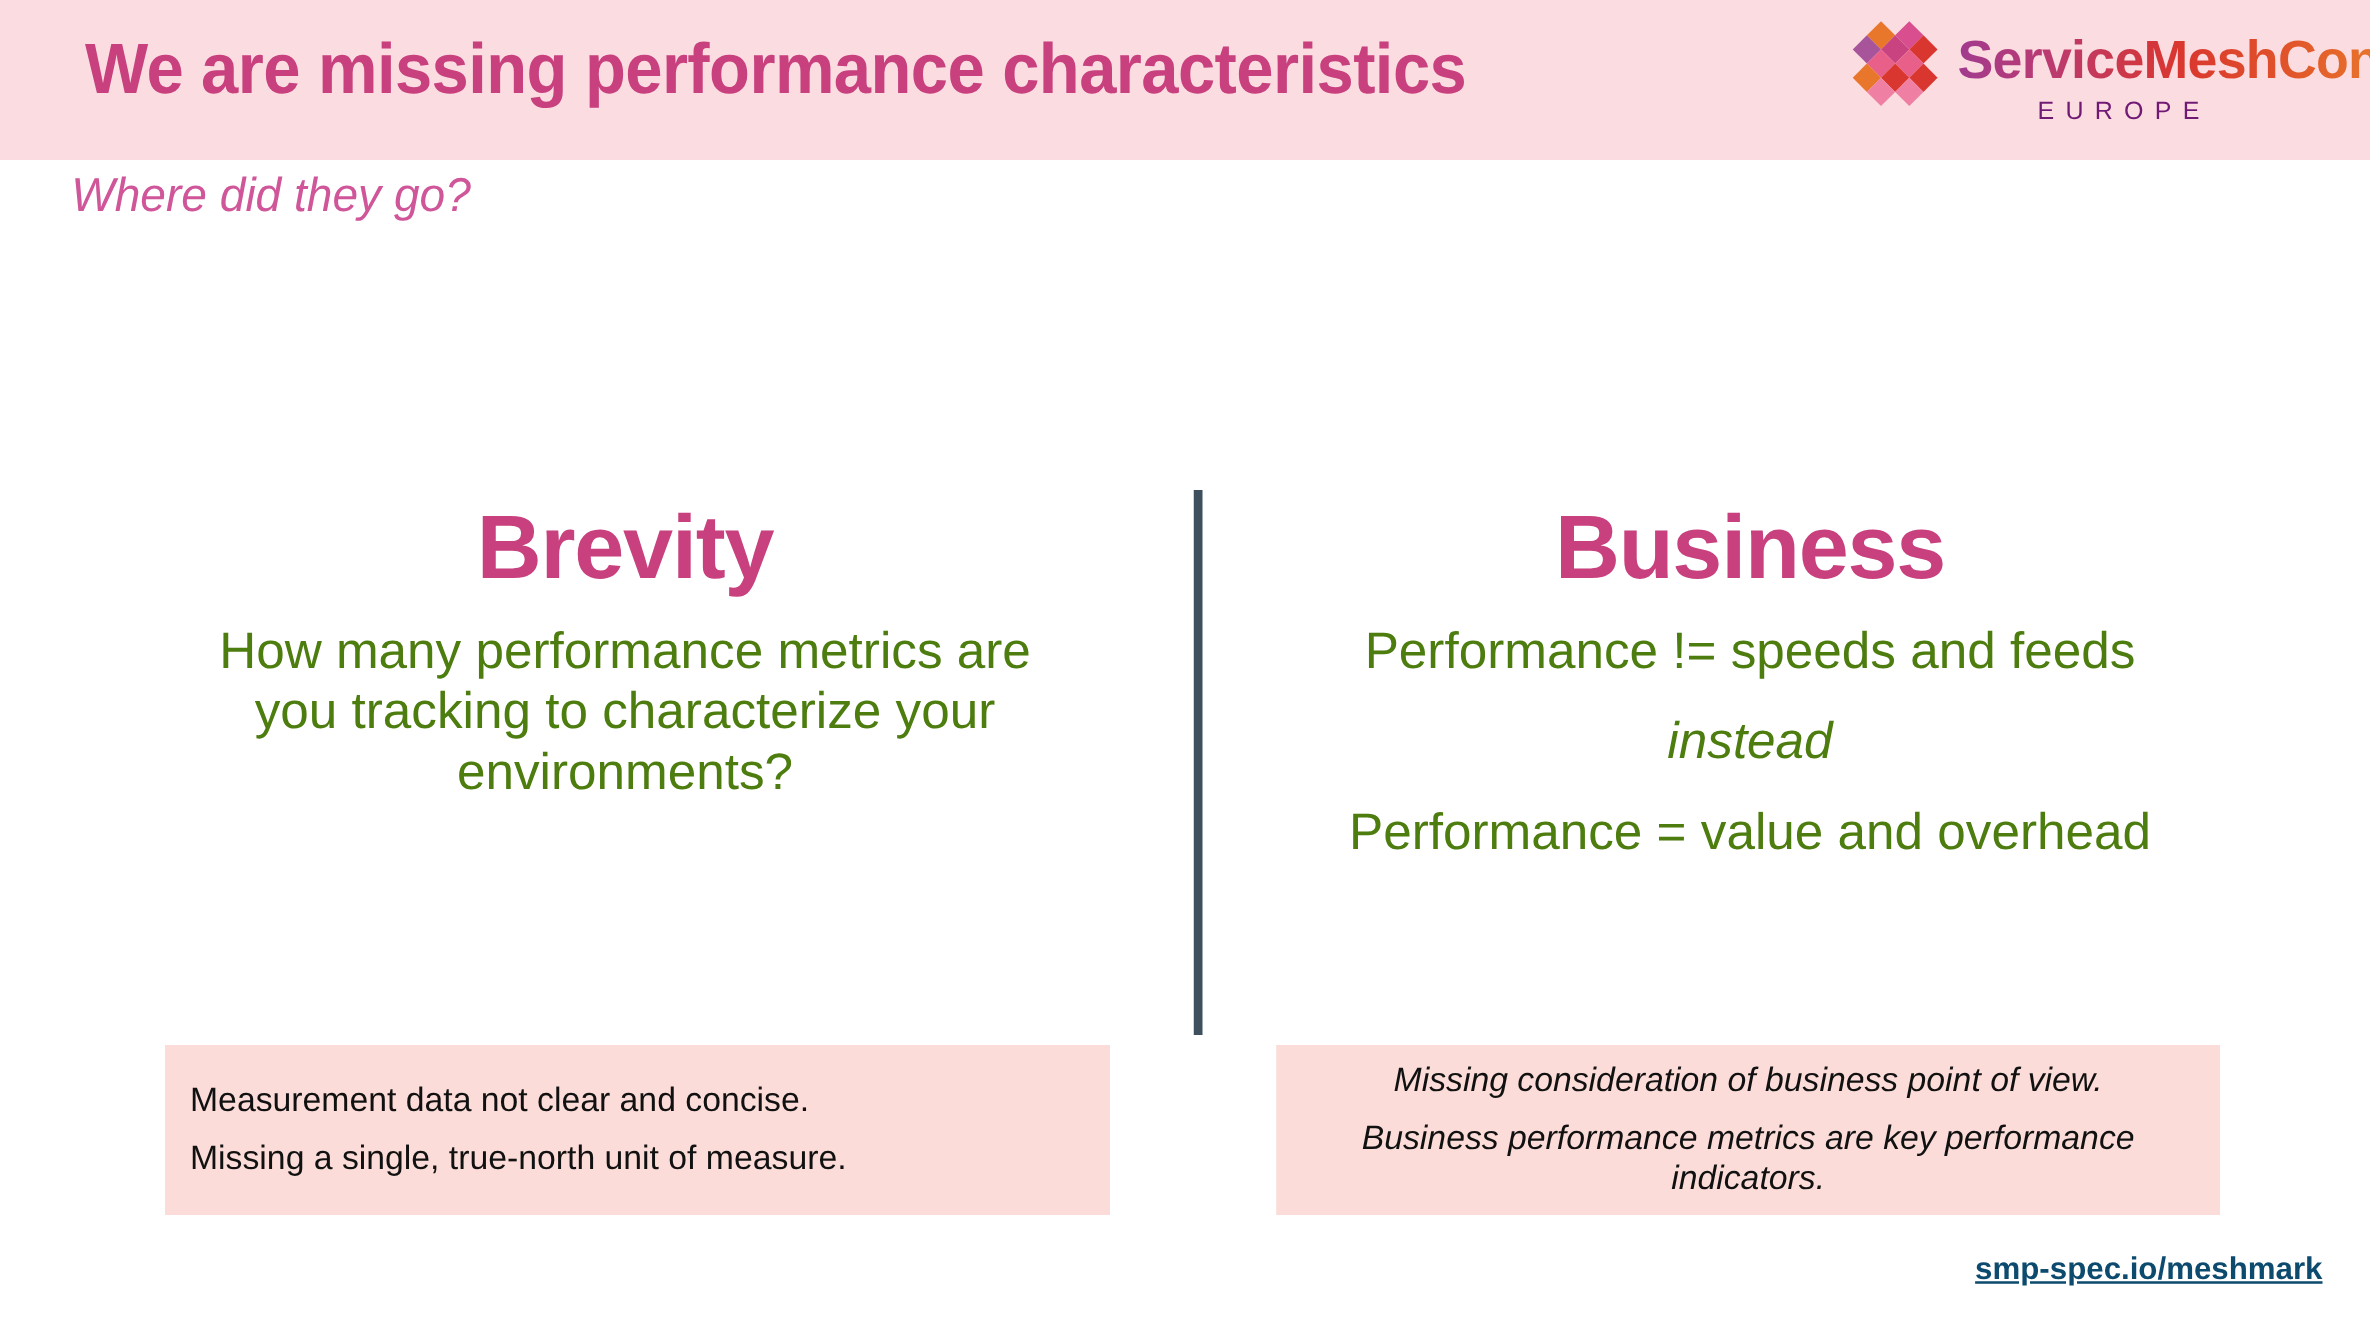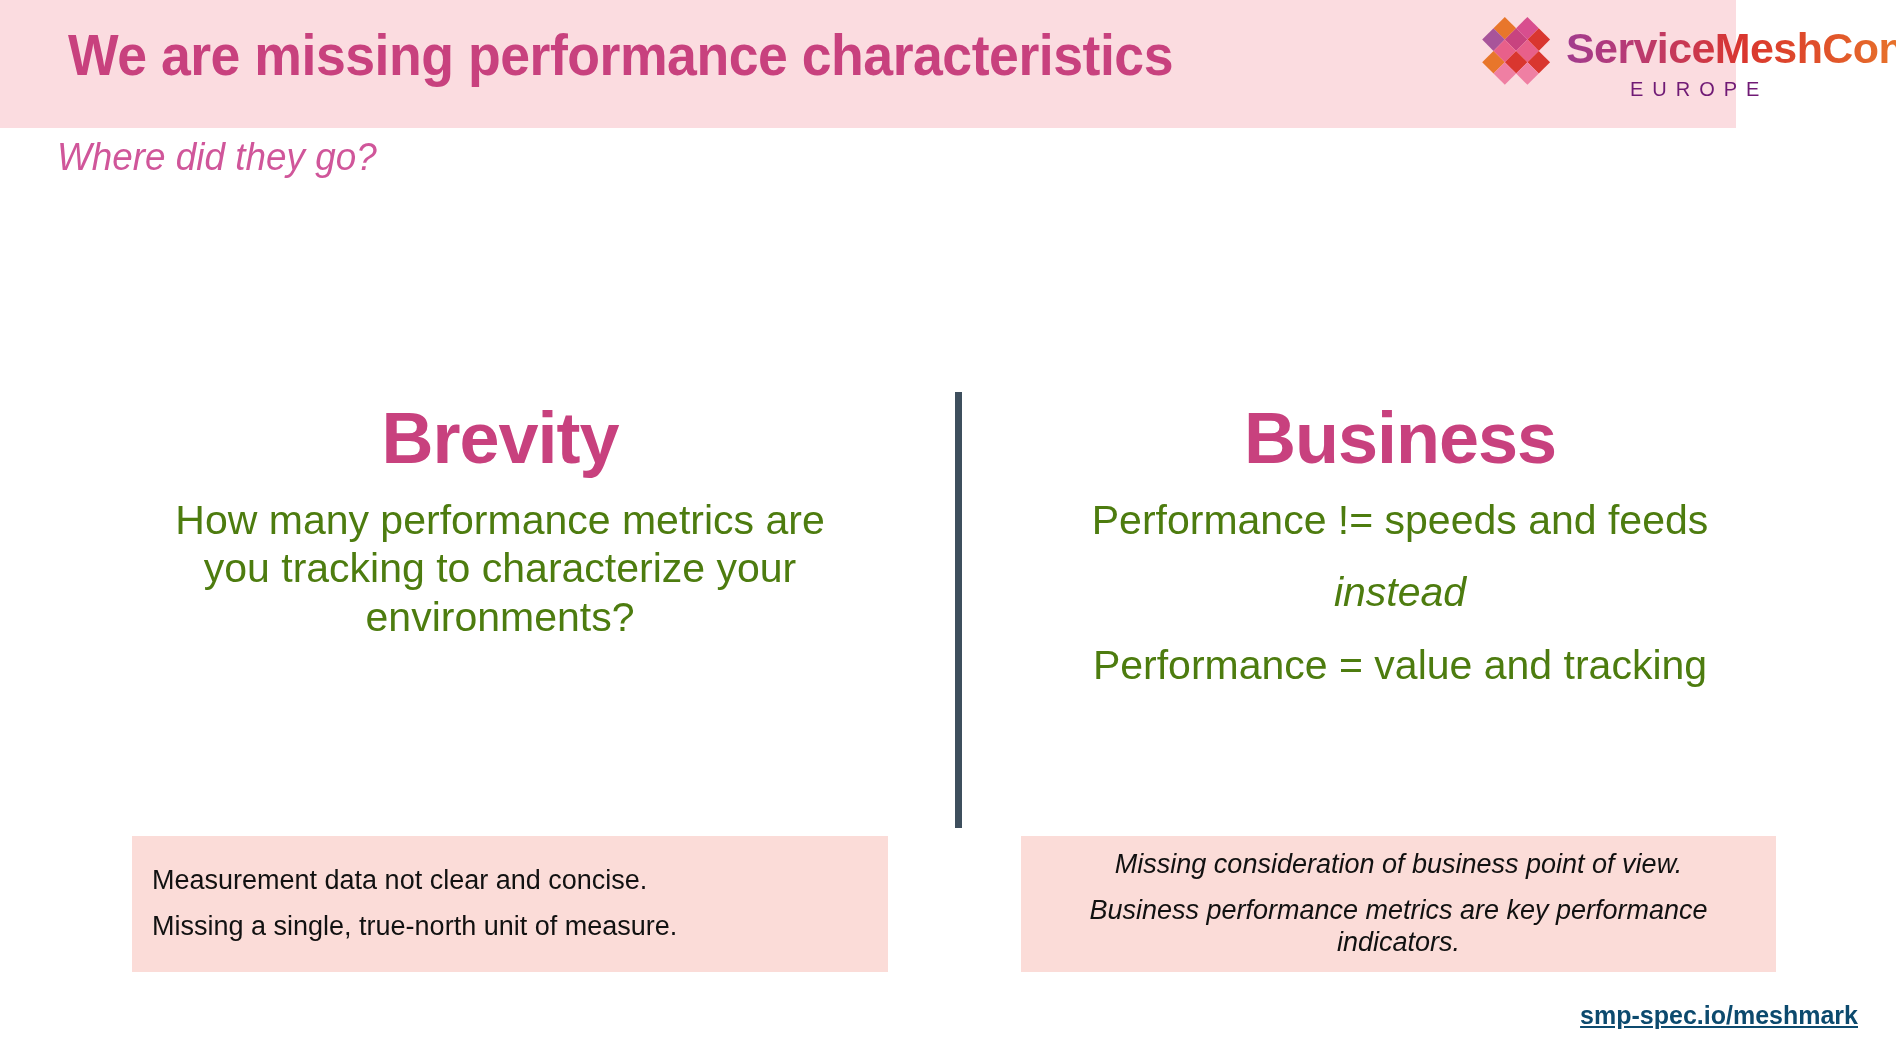--- a/index.html
+++ b/index.html
@@ -13,21 +13,21 @@
     font-family: "Liberation Sans", sans-serif;
     overflow: hidden;
     position: relative;
   }
 
   
   .header-band {
     position: absolute;
     left: 0;
     top: 0;
-    width: 1736px;
+    width: 1896px;
     height: 128px;
     background: #fbdce0;
   }
   .slide-title {
     position: absolute;
     left: 68px;
     top: 22px;
     font-size: 57px;
     font-weight: bold;
     color: #c8417e;
@@ -219,21 +219,21 @@
 <div class="callout callout-left">
   <div class="callout-line">Measurement data not clear and concise.</div>
   <div class="callout-line">Missing a single, true-north unit of measure.</div>
 </div>
 
 <div class="column col-right">
   <div class="col-heading">Business</div>
   <div class="col-body">
     <span class="line">Performance != speeds and feeds</span>
     <span class="line italic">instead</span>
-    <span class="line">Performance = value and tracking</span>
+    <span class="line">Performance = value and overhead</span>
   </div>
 </div>
 
 <div class="callout callout-right">
   <div class="callout-line">Missing consideration of business point of view.</div>
   <div class="callout-line">Business performance metrics are key performance indicators.</div>
 </div>
 
 <a class="footer-link" href="#">smp-spec.io/meshmark</a>
 

